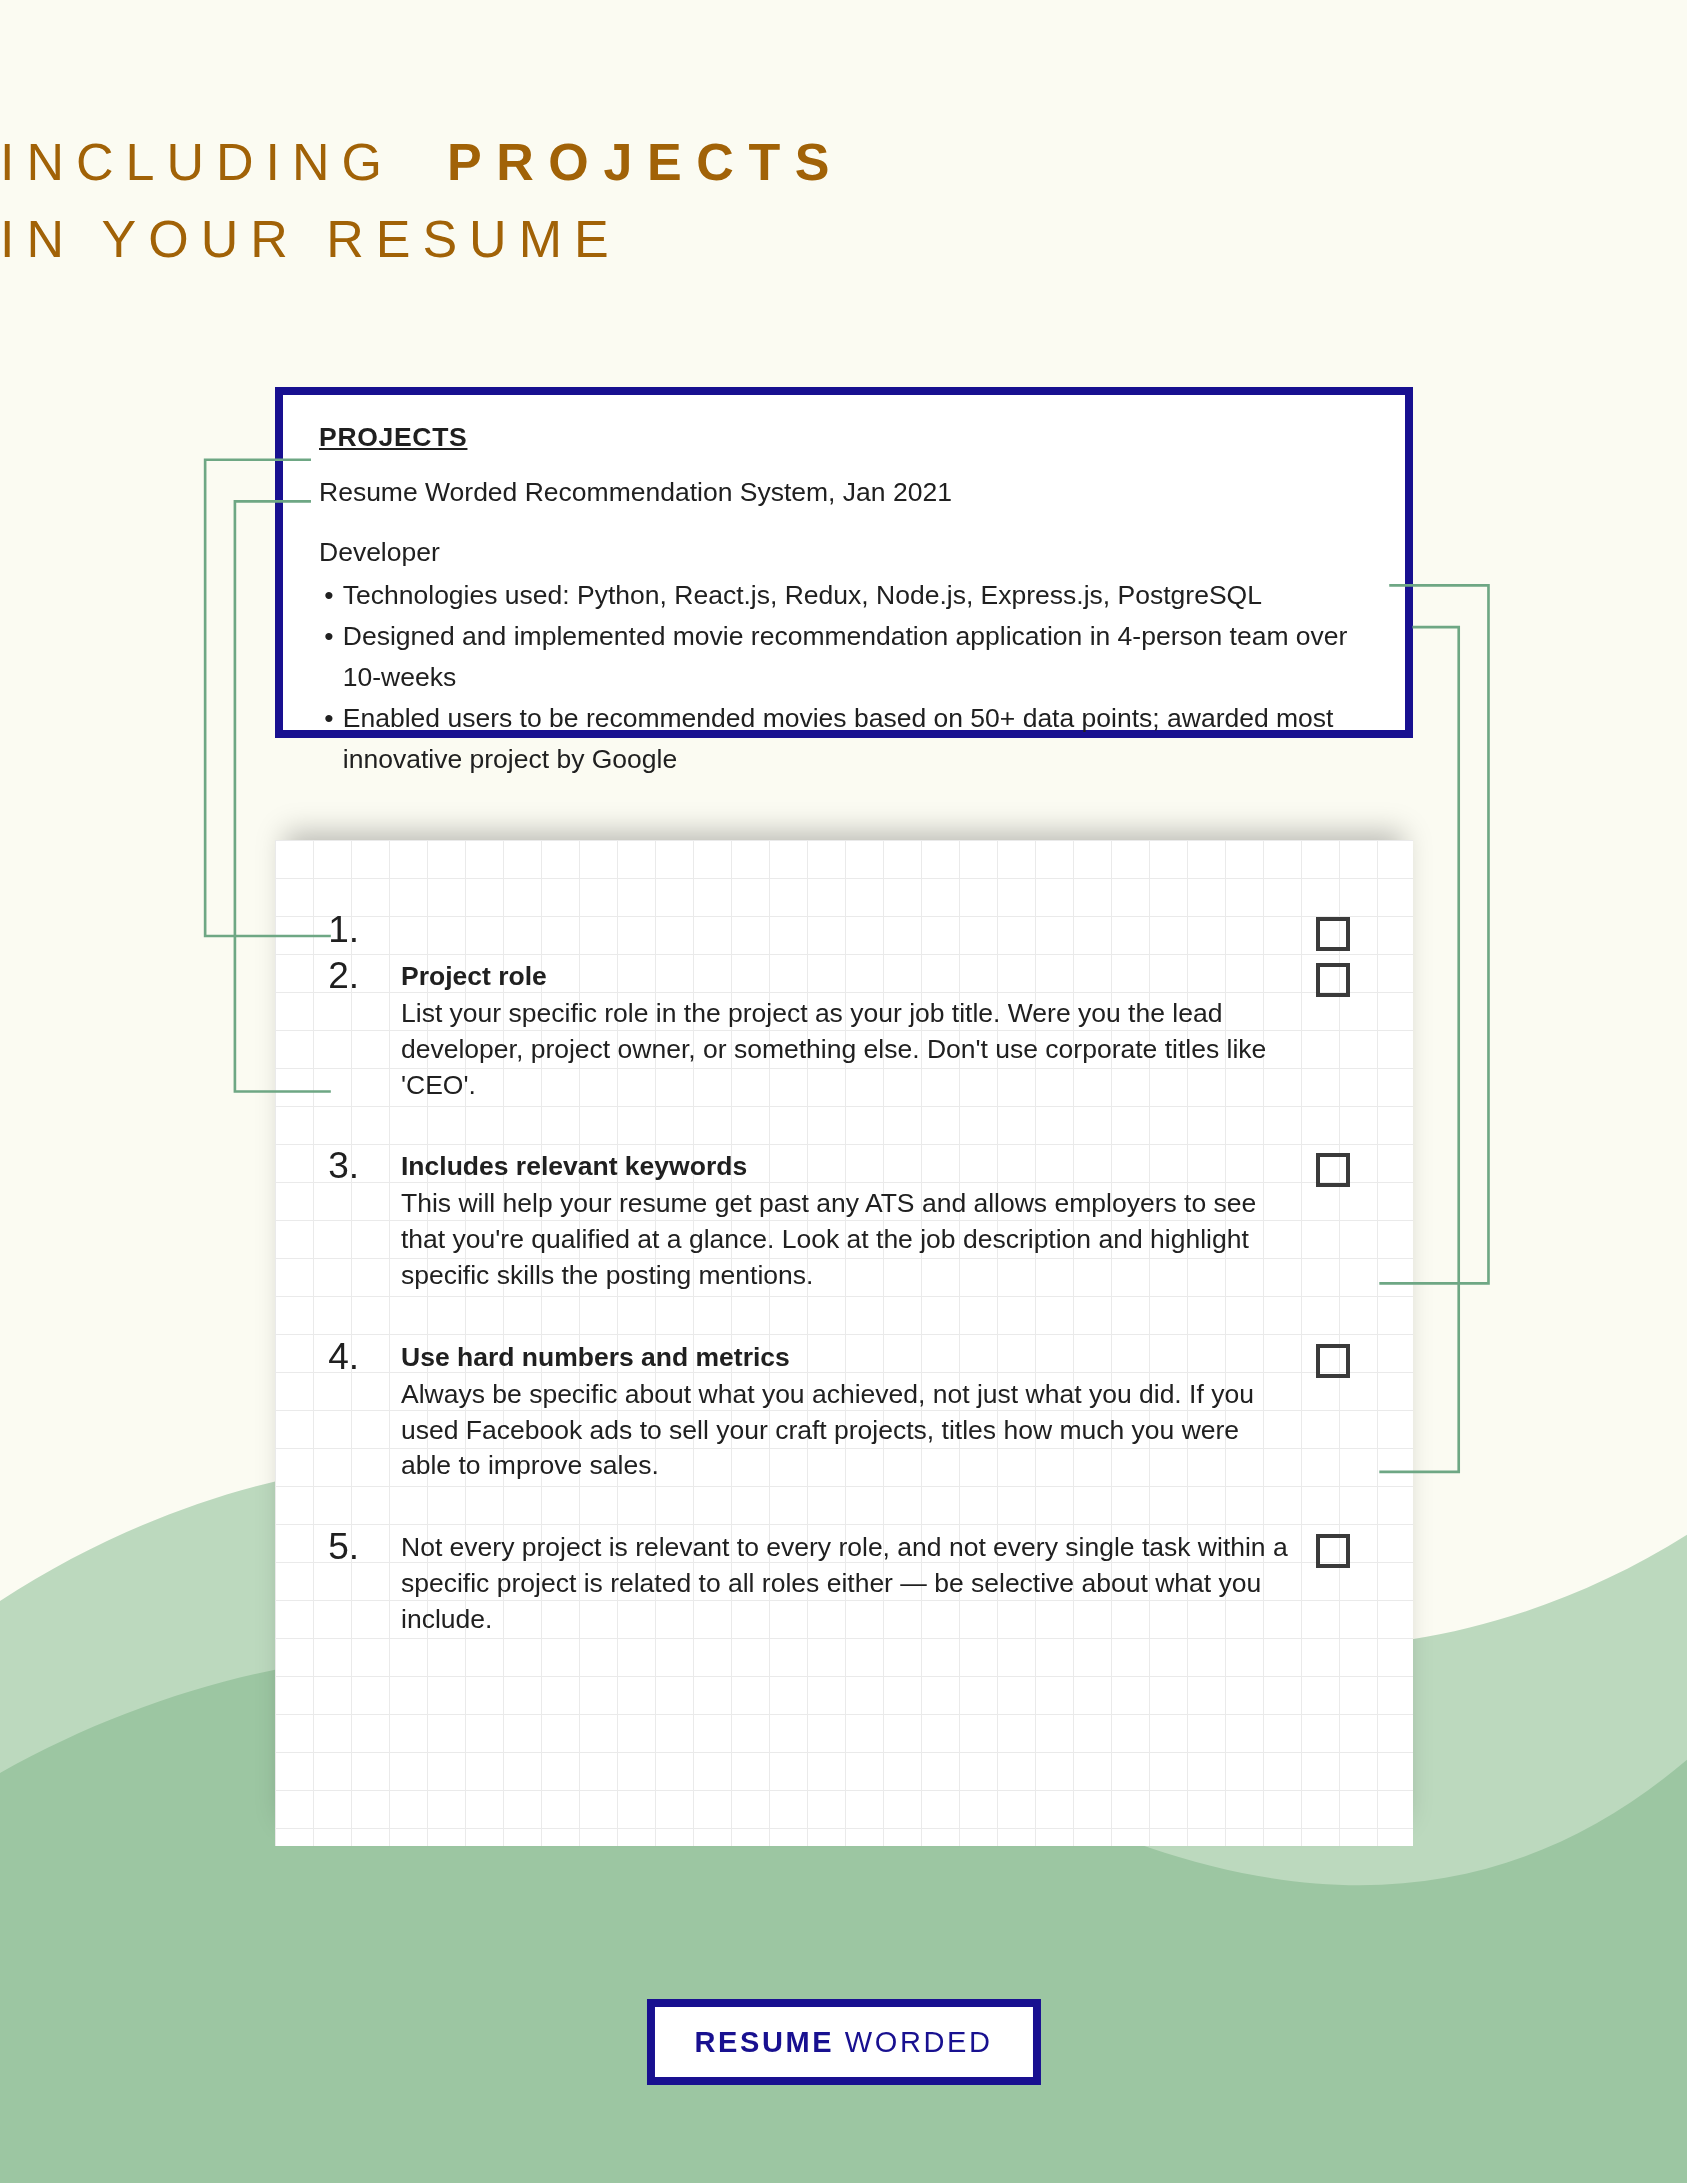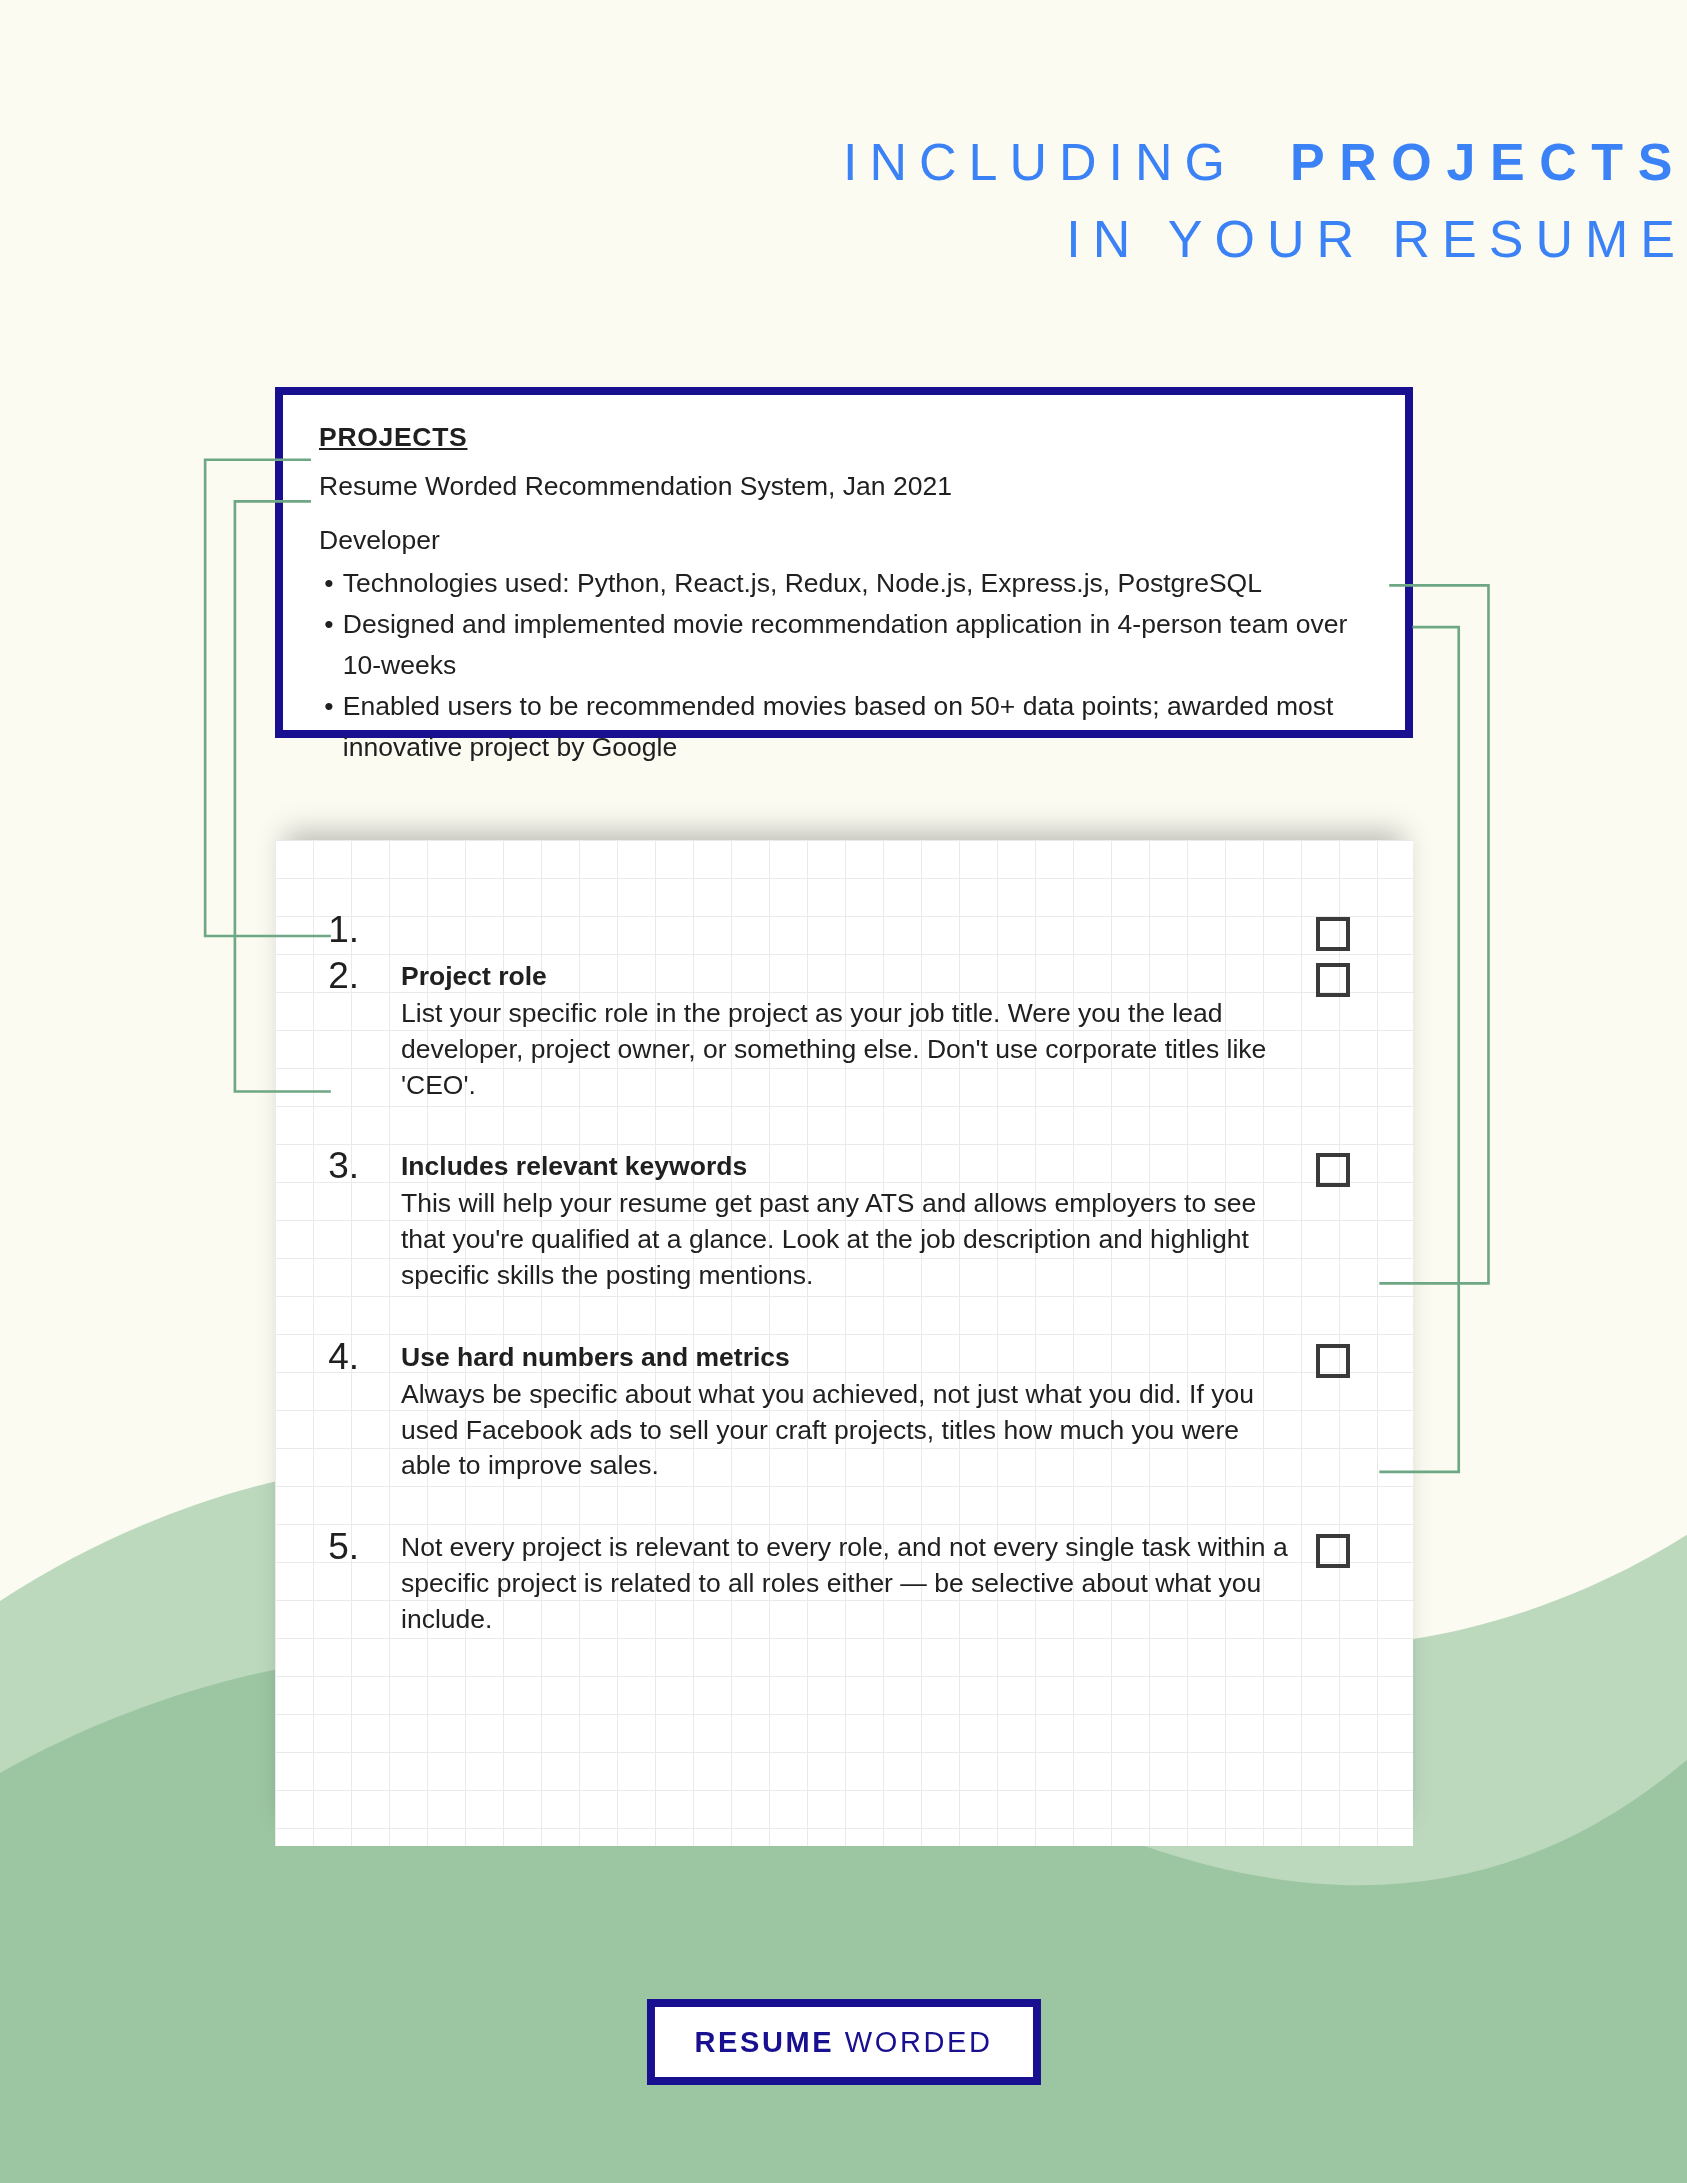--- a/index.html
+++ b/index.html
@@ -1,23 +1,23 @@
 <!DOCTYPE html>
 <html style="font-size:10.6px"><head>
 <meta charset="utf-8">
 <style>
 html,body{margin:0;padding:0}
 body{width:1687px;height:2183px;background:#fbfbf2;font-family:Helvetica,Arial,sans-serif;color:#202020;position:relative;overflow:hidden}
 .waves{position:absolute;left:0;right:0;bottom:0;width:100%;height:926px;pointer-events:none}
-.title{position:absolute;left:0;right:0;top:132px;text-align:right;font-size:52px;letter-spacing:12px;color:#3b82f6;font-weight:300}
+.title{position:absolute;left:0;right:0;top:132px;text-align:left;font-size:52px;letter-spacing:12px;color:#a16207;font-weight:300}
 .title .bold{font-weight:800;letter-spacing:14.6px}
 .title .line2{margin-top:16.5px}
 .projbox{position:absolute;left:275px;top:387px;width:1138px;height:351px;border:8px solid #181090;background:#fff;box-sizing:border-box;padding:26.5px 36px 26.5px 36px}
 .projbox .hdr{font-weight:800;text-decoration:underline;font-size:26.5px;letter-spacing:0.7px}
-.projbox .ln{font-size:26.5px;line-height:1.55;margin-top:13px}
+.projbox .ln{font-size:26.5px;line-height:1.55;margin-top:19px}
 .projbox ul{margin:2.6px 0 0 5.3px;padding:0}
 .projbox li{font-size:26.5px;line-height:1.55;list-style:none;position:relative;padding-left:18.5px}
 .projbox li::before{content:"•";position:absolute;left:0;top:0}
 .gridcard{position:absolute;left:275px;top:840px;width:1138px;height:1006px;background:#fff;box-sizing:border-box;box-shadow:0 -18.5px 26.5px -10px rgba(0,0,0,.25);background-image:linear-gradient(#eaeaea 1.3px,transparent 1.3px),linear-gradient(90deg,#eaeaea 1.3px,transparent 1.3px);background-size:38px 38px;padding:73px 40px 40px 40px}
 .tip{position:relative;margin-bottom:46px}
 .num{position:absolute;left:13.2px;top:-4px;font-size:37px;font-weight:300}
 .tip .content{margin-left:86px;margin-right:79px}
 .tip .t{font-weight:800;font-size:26.5px;line-height:1.35}
 .tip .d{font-size:26.5px;line-height:1.35;margin-top:1.3px}
 .cb{position:absolute;right:23px;top:4px;width:34px;height:34px;border:4px solid #3a3a3a;box-sizing:border-box}

